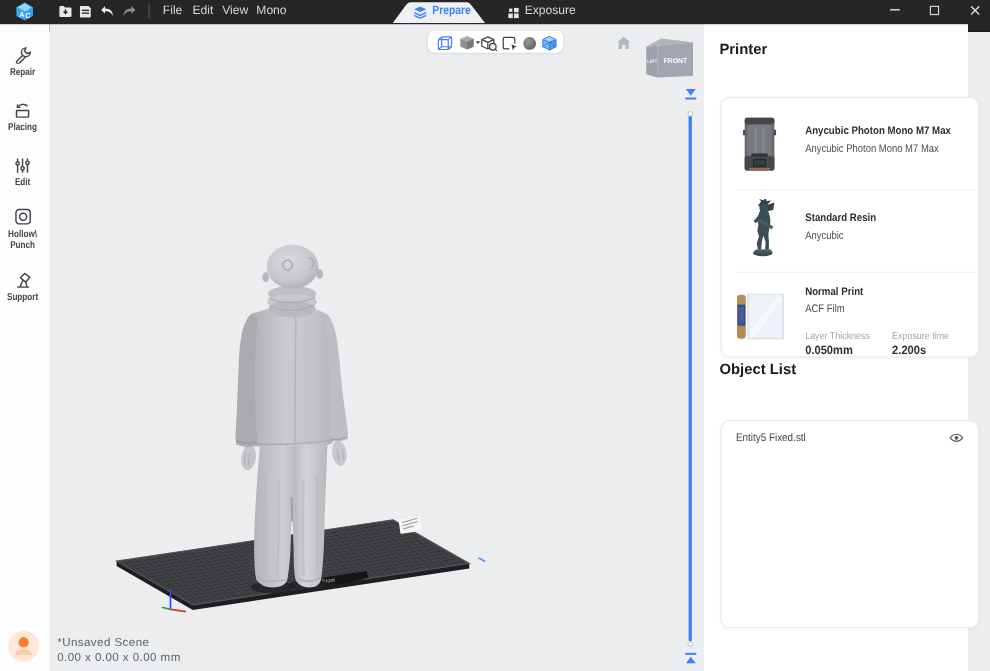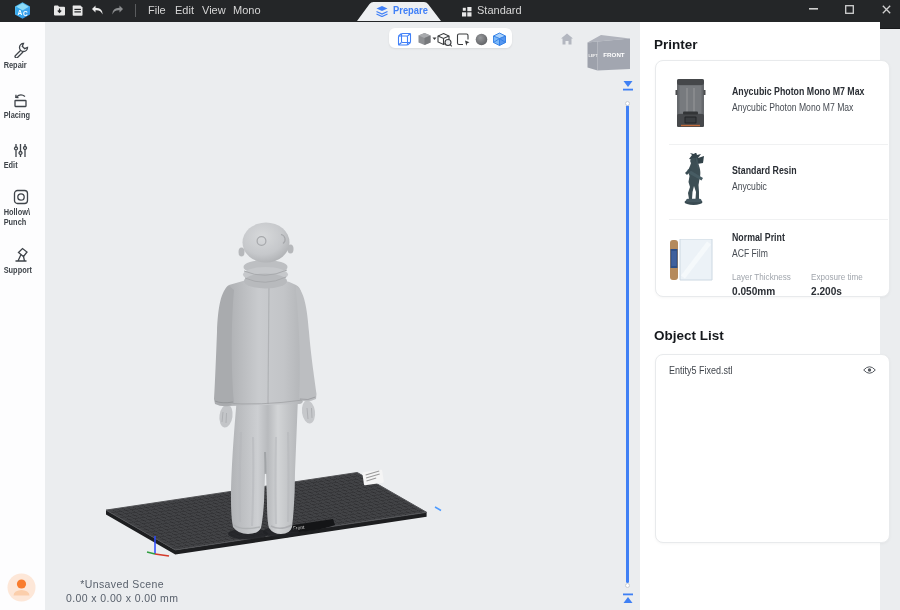--- a/index.html
+++ b/index.html
@@ -1,34 +1,34 @@
 <!DOCTYPE html>
 <html><head>
 <meta charset="utf-8">
 <style>
 * { margin:0; padding:0; box-sizing:border-box; }
 html,body { width:900px; height:610px; overflow:hidden; font-family:"Liberation Sans", sans-serif; }
 body { position:relative; background:#ebedef; }
 #titlebar { position:absolute; left:0; top:0; width:900px; height:29px; background:#242628; border-bottom:1px solid #17181a;padding-left:17px; }
 .menu { position:absolute; top:0; height:21px; line-height:21px; color:#d6d6d6; font-size:11px; }
 #sidebar { position:absolute; left:0; top:22px; width:45px; height:588px; background:#fdfdfe; }
-.sideitem { position:absolute; left:0; width:41px; text-align:left; color:#3f444a; font-size:9px; font-weight:bold; }
+.sideitem { position:absolute; left:0; width:41px; text-align:center; color:#3f444a; font-size:9px; font-weight:bold; }
 .sideitem svg { display:block; margin:0 auto 2px auto; }
 .sideitem div { transform:scaleX(0.82); }
 #viewport { position:absolute; left:45px; top:22px; width:595px; height:588px; background:#ebedef; }
 #vtoolbar { position:absolute; left:344px; top:6px; width:123px; height:20px; background:#ffffff; border-radius:6px; box-shadow:0 1px 2px rgba(0,0,0,0.08); }
 #rightpanel { position:absolute; left:640px; top:22px; width:240px; height:588px; background:#ffffff; }
 h2 { font-size:13.5px; font-weight:bold; color:#16191d; }
-.card { position:absolute; left:15px; width:235px; background:#fff; border:1px solid #e8eaec; border-radius:8px; box-shadow:0 1px 3px rgba(0,0,0,0.04); }
+.card { position:absolute; left:15px; width:235px; background:#fff; border:1px solid #e8eaec; border-radius:8px; box-shadow:0 1px 3px rgba(0,0,0,0.04);margin-top:28px; }
 .ct { white-space:nowrap; font-size:10px; font-weight:bold; color:#2a2e34; transform:scaleX(0.88); transform-origin:0 0; }
 .cs { white-space:nowrap; font-size:10px; color:#474c53; transform:scaleX(0.86); transform-origin:0 0; }
 .gl { white-space:nowrap; font-size:9px; color:#a0a5ac; transform:scaleX(0.9); transform-origin:0 0; }
 .gv { white-space:nowrap; font-size:11px; font-weight:bold; color:#2a2e34; transform:scaleX(0.92); transform-origin:0 0; }
 #slicebtn { position:absolute; left:15px; top:548px; width:233px; height:23px; background:#3f80f4; border-radius:11.5px; color:#fff; font-size:11px; font-weight:bold; }
-#status { position:absolute; left:21px; top:556px; color:#59616c; font-size:10.5px; line-height:13.5px; letter-spacing:0.4px;text-align:center; }
+#status { position:absolute; left:7px; top:556px; color:#59616c; font-size:10.5px; line-height:13.5px; letter-spacing:0.4px; }
 </style>
 </head>
 <body>
 
 <div id="titlebar">
 
   <svg style="position:absolute;left:14px;top:2px" width="17" height="17" viewBox="0 0 17 17">
     <defs>
         <linearGradient id="lg" x1="0" y1="0" x2="1" y2="1">
       <stop offset="0" stop-color="#55c4f2"></stop>
@@ -75,21 +75,21 @@
     <path d="M0.5 8 L6 10.5 L11.5 8" stroke="#4080f8" stroke-width="1.3" fill="none"></path>
   </svg>
   <div class="menu" style="left:393px;color:#4080f8;font-weight:bold;font-size:11px;transform:scaleX(0.85);transform-origin:0 50%">Prepare</div>
 
   <svg style="position:absolute;left:462px;top:7px" width="10" height="10" viewBox="0 0 10 10">
     <rect x="0.8" y="0.8" width="3" height="3" fill="#e8e8e8"></rect>
     <rect x="5.3" y="0" width="4.2" height="4.2" fill="#e8e8e8"></rect>
     <rect x="0" y="5.3" width="4.2" height="4.2" fill="#e8e8e8"></rect>
     <rect x="5.3" y="5.3" width="4.2" height="4.2" fill="#e8e8e8"></rect>
   </svg>
-  <div class="menu" style="left:477px;font-size:11px">Standard</div>
+  <div class="menu" style="left:477px;font-size:11px">Exposure</div>
 
   <svg style="position:absolute;right:82px;top:8px" width="9" height="2" viewBox="0 0 9 2">
       <rect width="9" height="1.6" fill="#d0d0d0"></rect>
     </svg>
   <svg style="position:absolute;right:46px;top:5px" width="9" height="9" viewBox="0 0 9 9">
       <rect x="0.7" y="0.7" width="7.6" height="7.6" fill="none" stroke="#d0d0d0" stroke-width="1.3"></rect>
     </svg>
   <svg style="position:absolute;right:9px;top:5px" width="9" height="9" viewBox="0 0 9 9">
       <path d="M0.8 0.8 L8.2 8.2 M8.2 0.8 L0.8 8.2" stroke="#d0d0d0" stroke-width="1.3"></path>
     </svg>

